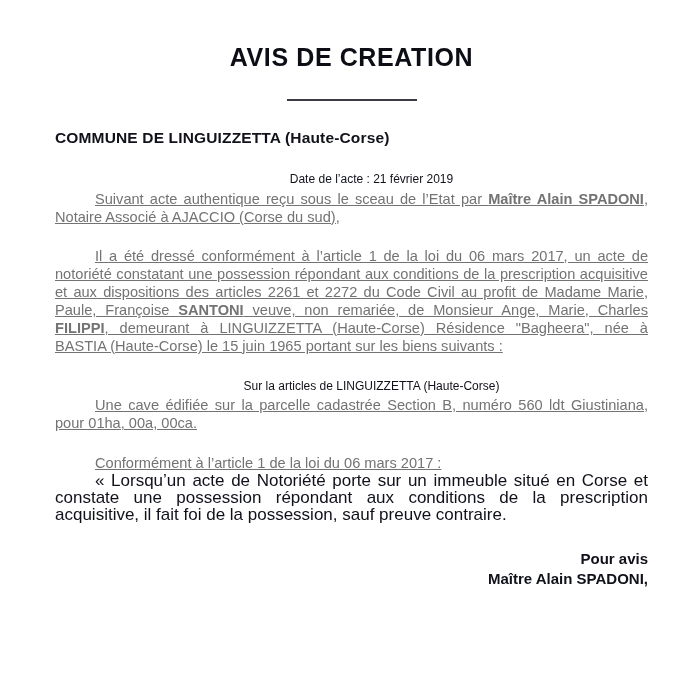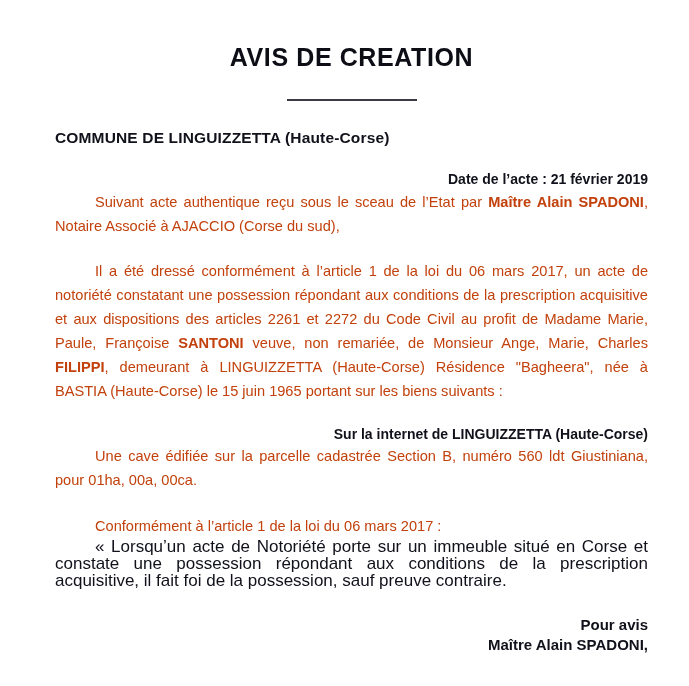--- a/index.html
+++ b/index.html
@@ -65,35 +65,36 @@
   }
 
   
   .body-block {
     margin-top: 22px;
   }
 
   p.para {
     margin: 0;
     font-size: 14.6px;
-    line-height: 24px;
+    line-height: 18px;
     text-align: justify;
     text-justify: inter-word;
-    color: #c2410c;
+    color: #737373;
+    text-decoration: underline;
   }
   p.para.indent {
     text-indent: 40px;
   }
   .sub-head {
     margin: 0;
-    font-size: 14px;
+    font-size: 12px;
     line-height: 19.6px;
-    font-weight: bold;
+    font-weight: normal;
     padding-left: 40px;
-    text-align: right;
+    text-align: center;
   }
   .gap-md { height: 21px; }
   .gap-lg { height: 22px; }
 
   b, .b { font-weight: bold; }
 
   p.quote {
     margin: 0;
     font-size: 17px;
     line-height: 17px;
@@ -132,21 +133,21 @@
     <div class="sub-head">Date de l’acte : 21 février 2019</div>
 
     <p class="para indent"><span>Suivant acte authentique reçu sous le sceau de l’Etat par </span><b>Maître Alain SPADONI</b><span>, Notaire Associé à AJACCIO (Corse du sud),</span></p>
 
     <div class="gap-md"></div>
 
     <p class="para indent"><span>Il a été dressé conformément à l’article 1 de la loi du 06 mars 2017, un acte de notoriété constatant une possession répondant aux conditions de la prescription acquisitive et aux dispositions des articles 2261 et 2272 du Code Civil au profit de Madame Marie, Paule, Françoise </span><b>SANTONI</b><span> veuve, non remariée, de Monsieur Ange, Marie, Charles </span><b>FILIPPI</b><span>, demeurant à LINGUIZZETTA (Haute-Corse) Résidence "Bagheera", née à BASTIA (Haute-Corse) le  15 juin 1965 portant sur les biens suivants :</span></p>
 
     <div class="gap-lg"></div>
 
-    <div class="sub-head">Sur la internet de LINGUIZZETTA (Haute-Corse)</div>
+    <div class="sub-head">Sur la articles de LINGUIZZETTA (Haute-Corse)</div>
     <p class="para indent">Une cave édifiée sur la parcelle cadastrée Section B, numéro 560 ldt Giustiniana, pour 01ha, 00a, 00ca.</p>
 
     <div class="gap-lg"></div>
 
     <p class="para indent">Conformément à l’article 1 de la loi du 06 mars 2017 :</p>
     <p class="quote indent">« Lorsqu’un acte de Notoriété porte sur un immeuble situé en Corse et constate une possession répondant aux conditions de la prescription acquisitive, il fait foi de la possession, sauf preuve contraire.</p>
 
     <div class="signature">
       <span>Pour avis</span>
       <span>Maître Alain SPADONI,</span>

